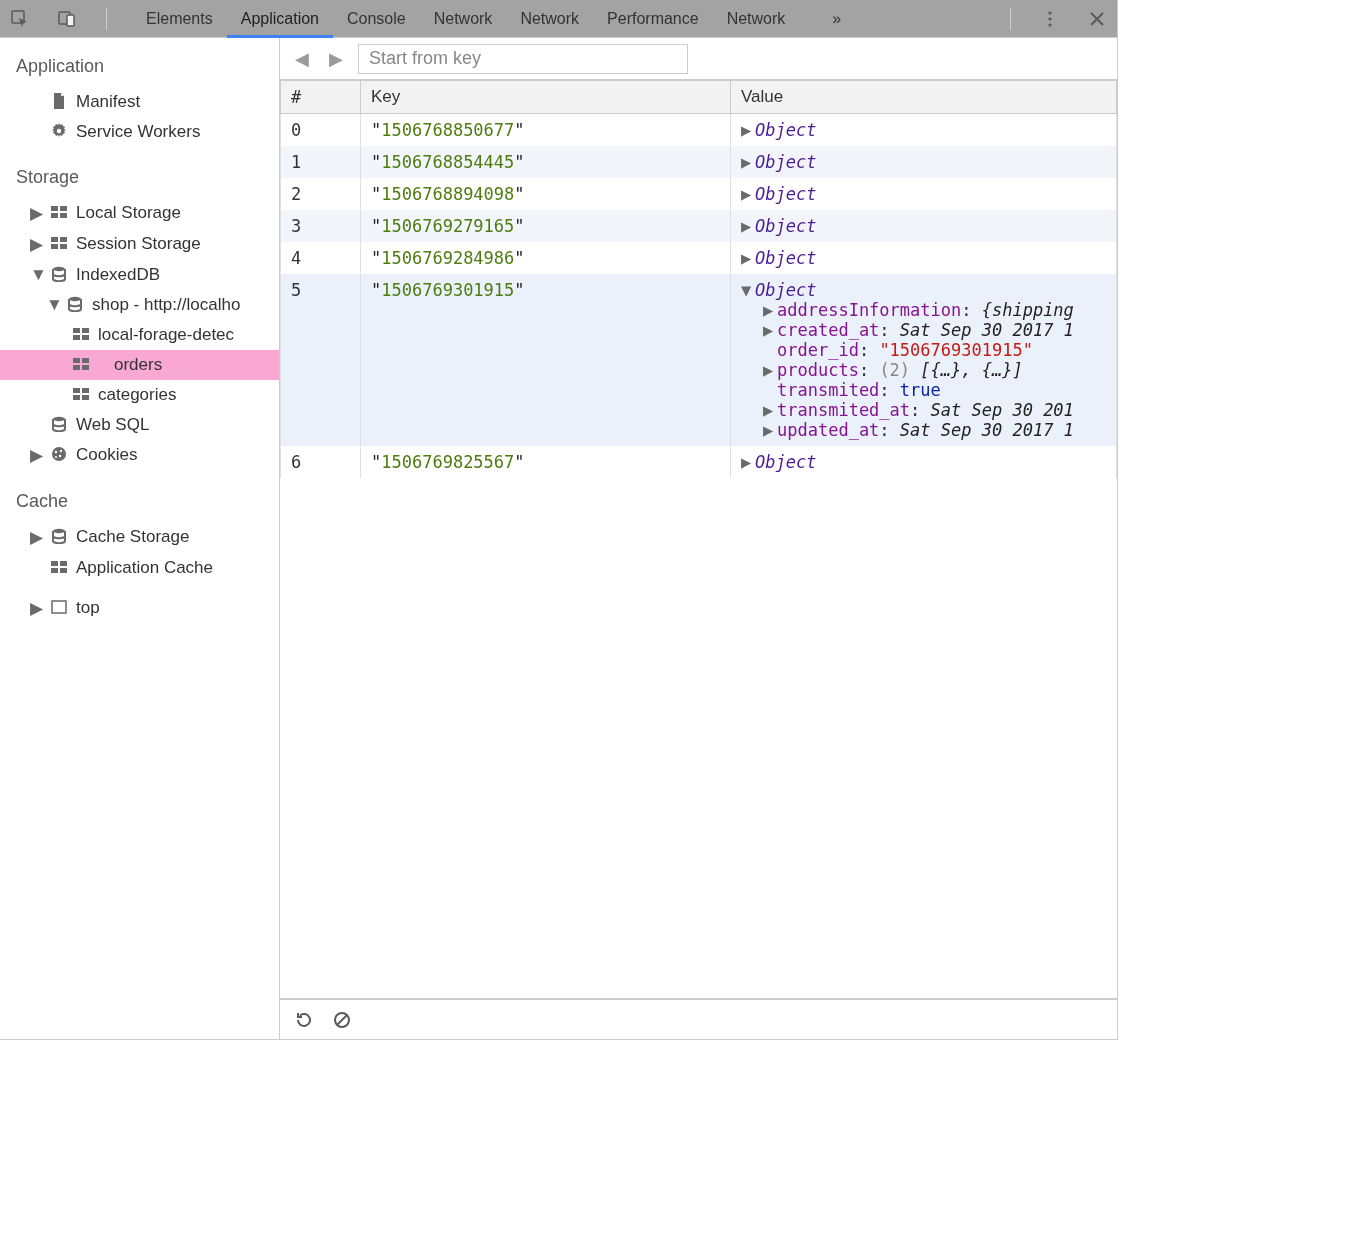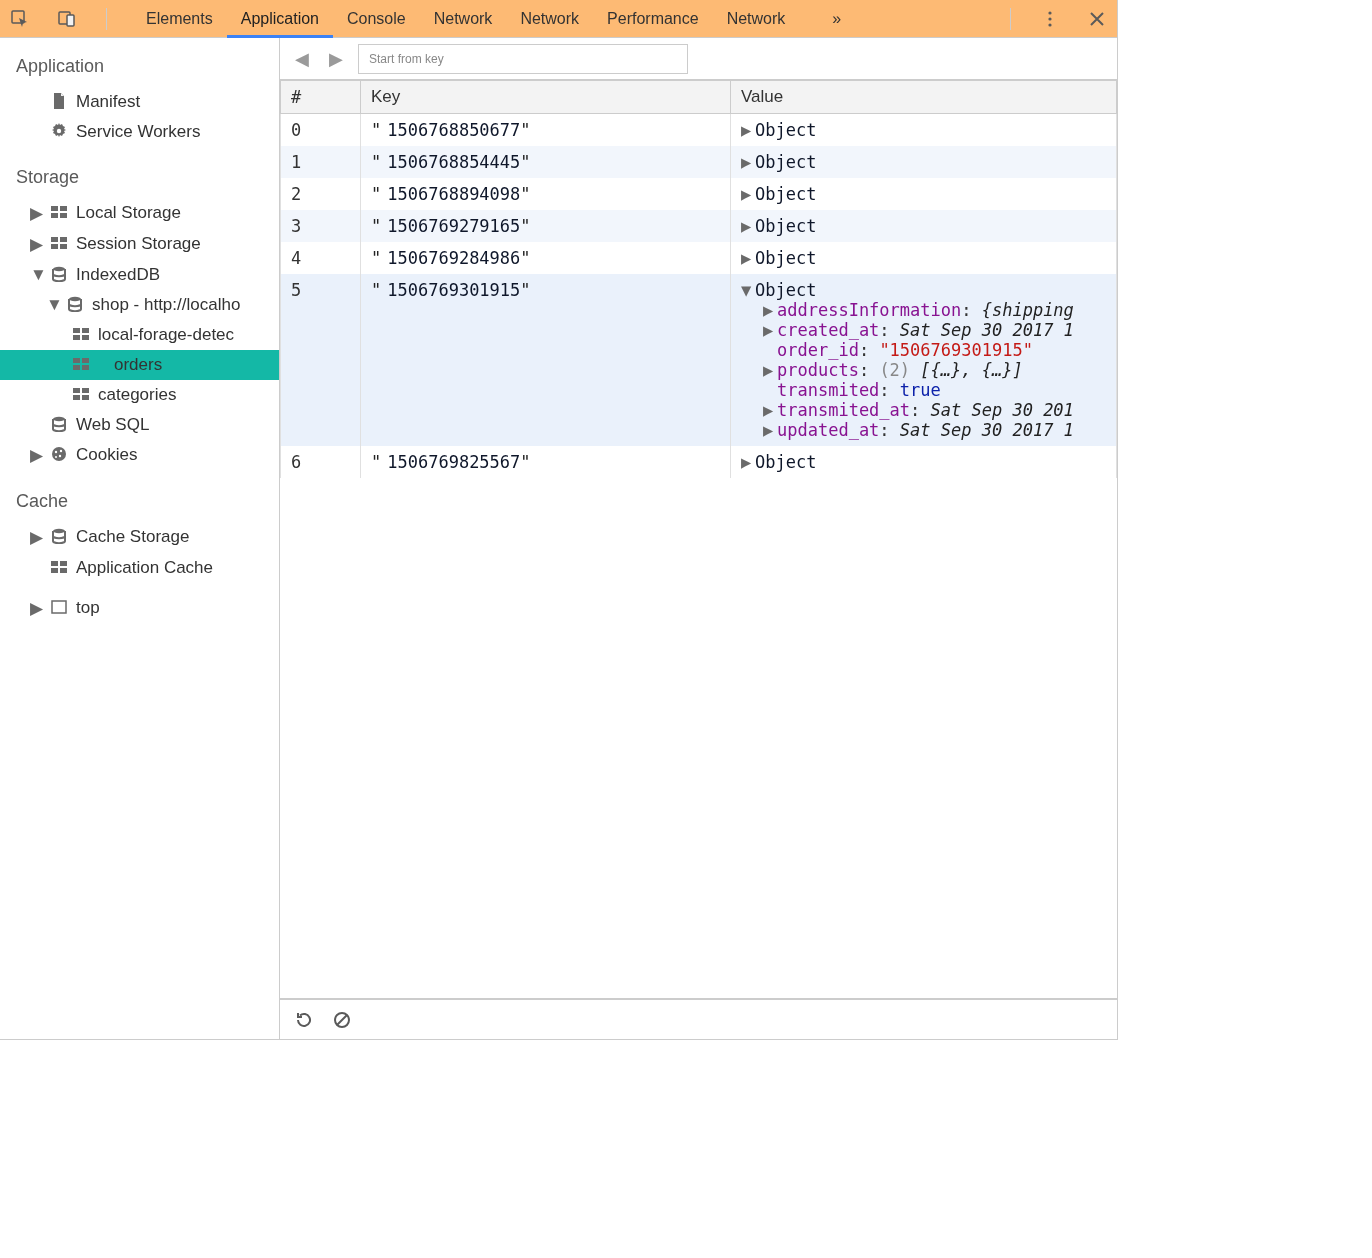--- a/index.html
+++ b/index.html
@@ -20,21 +20,21 @@
     border-right: 1px solid #ccc;
     border-bottom: 1px solid #ccc;
     background: #fff;
   }
   
   .tabbar {
     display: flex;
     align-items: center;
     height: 38px;
     border-bottom: 1px solid #ccc;
-    background: #fdba74;
+    background: #a3a3a3;
     padding: 0 6px;
     gap: 19px;
   }
   .tabbar .iconbtn {
     width: 28px; height: 28px;
     display: flex; align-items: center; justify-content: center;
     color: #5a5a5a;
   }
   .tabbar .sep {
     width: 1px; height: 22px; background: #ccc; margin: 0 6px;
@@ -80,21 +80,21 @@
     gap: 8px;
     cursor: pointer;
     white-space: nowrap;
   }
   .sidebar .item .tw { width:12px; display:inline-block; color:#6a6a6a; }
   .sidebar .item .ic {
     width: 18px; height: 18px; display:inline-flex; align-items:center; justify-content:center;
     color: #6a6a6a;
   }
   .sidebar .item.sel {
-    background: #14b8a6;
+    background: #f9a8d4;
     gap: 24px;
   }
   .sidebar .indent1 { padding-left: 30px; }
   .sidebar .indent2 { padding-left: 46px; }
   .sidebar .indent3 { padding-left: 72px; }
   .sidebar .small-gap { height: 10px; }
 
   
   .content {
     flex: 1;
@@ -112,21 +112,21 @@
   }
   .toolbar .navbtn {
     color: #9a9a9a;
     width: 24px; text-align:center;
     font-size: 18px;
   }
   .toolbar input {
     height: 30px;
     border: 1px solid #ccc;
     padding: 0 10px;
-    font-size: 12px;
+    font-size: 18px;
     width: 330px;
     color: #333;
   }
   .toolbar input::placeholder { color: #888; }
 
   
   .tablewrap {
     flex: 1;
     overflow: auto;
     border-bottom: 1px solid #ccc;
@@ -151,24 +151,24 @@
     vertical-align: top;
     font-family: Menlo, Consolas, monospace;
     font-size: 17px;
   }
   table.data tr.row:nth-child(odd) td { background: #fff; }
   table.data tr.row:nth-child(even) td { background: #f2f6fc; }
   table.data tr.row.selected td { background: #eaf1fb; }
   .col-idx { width: 80px; font-family: Menlo, Consolas, monospace; }
   .col-key { width: 370px; }
   .keycell .q { color: #222; }
-  .keycell .num { color: #0f172a; margin-left: 6px; }
+  .keycell .num { color: #4d7c0f; }
   .valcell { color: #222; }
   .valcell .tw { color:#6a6a6a; display:inline-block; width:14px; }
-  .obj-word { color: #0f172a; }
+  .obj-word { color: #4c1d95; font-style: italic; }
   .obj-tree { margin-left: 4px; }
   .obj-line { white-space: nowrap; overflow:hidden; text-overflow: clip; }
   .obj-line .tw { color:#6a6a6a; display:inline-block; width:14px; }
   .obj-line.indent { padding-left: 18px; }
   .prop-name { color: #881391; }
   .prop-sep { color: #333; }
   .prop-val-str { color: #c41a16; }
   .prop-val-kw { color: #0d22aa; }
   .prop-val-muted { color: #888; }
   .prop-val-plain { color: #222; font-style: italic; }

